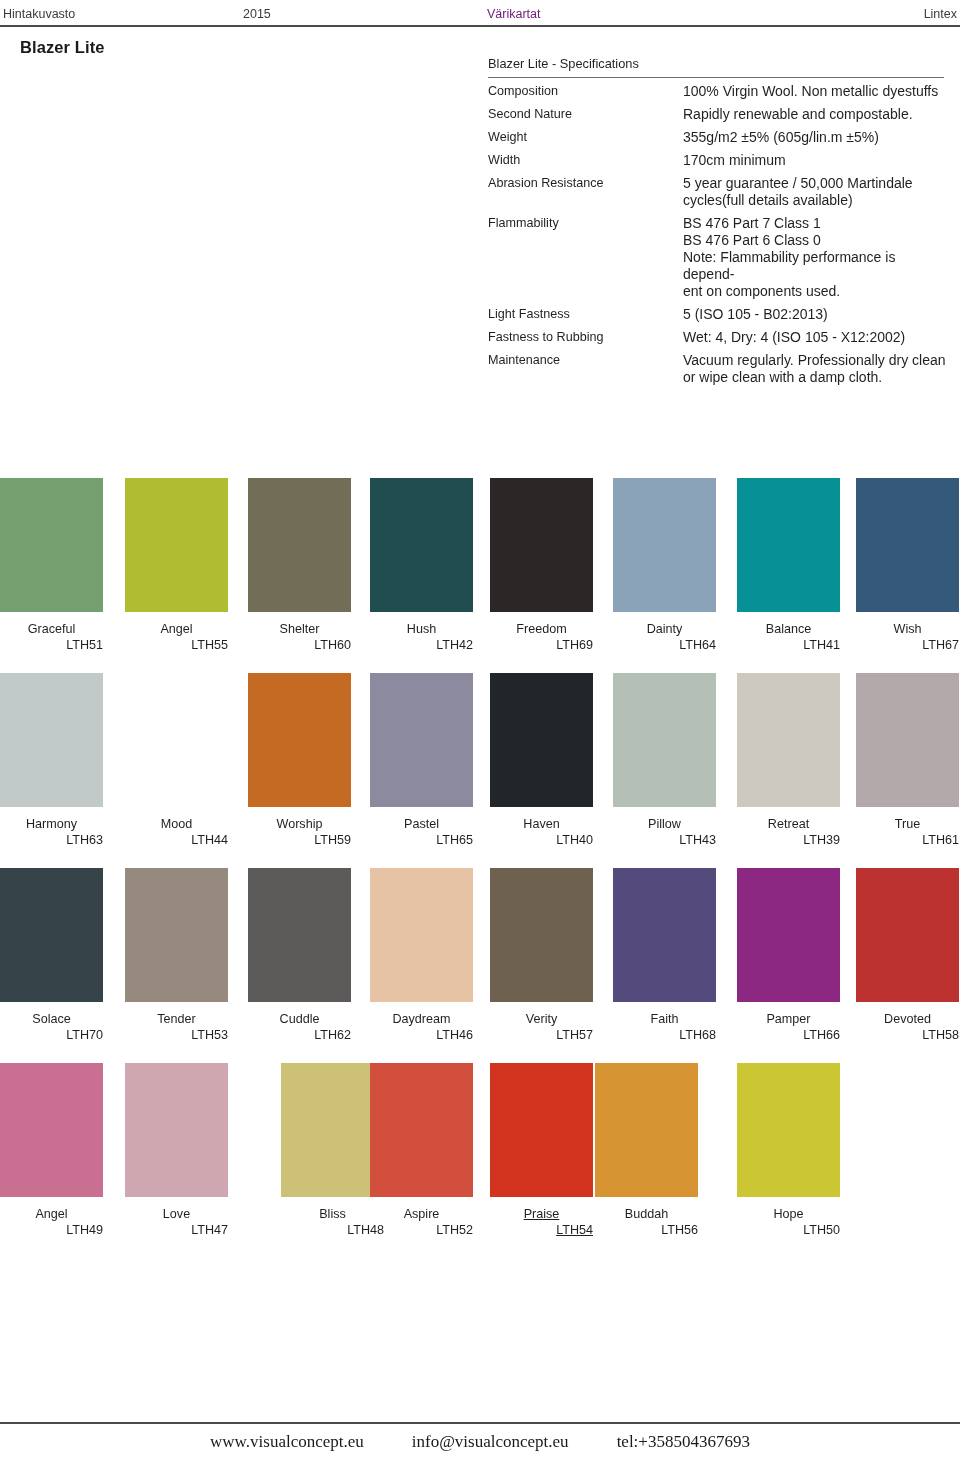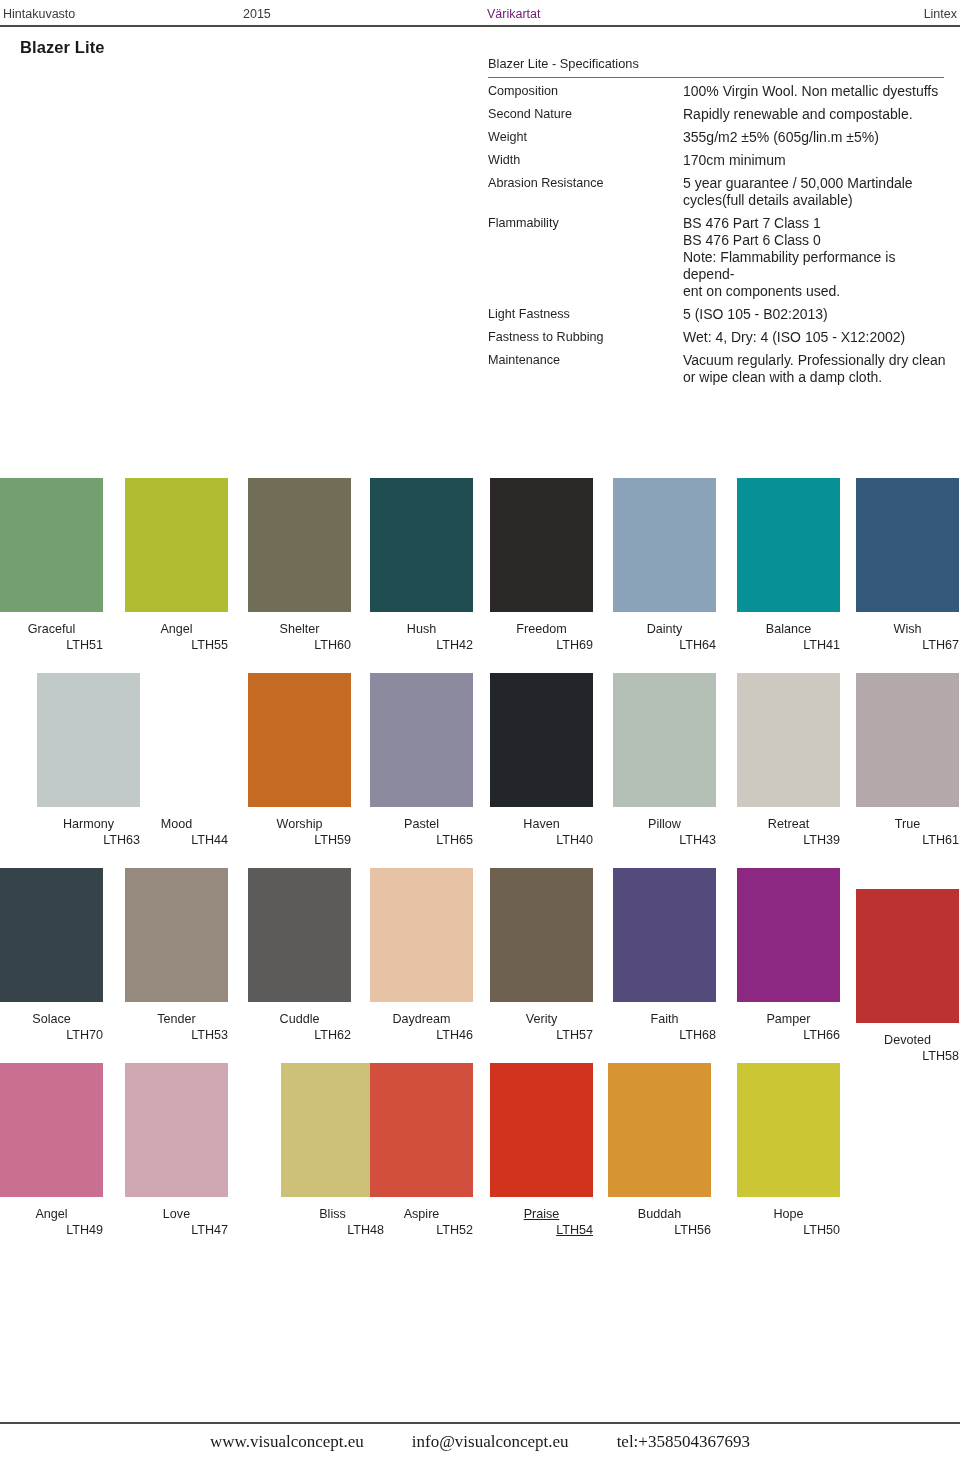--- a/index.html
+++ b/index.html
@@ -250,21 +250,21 @@
         <div class="swatch-label">Balance</div>
         <div class="swatch-code">LTH41</div>
       </div>
       <div class="swatch-cell" style="left: 856px;">
         <div class="swatch-chip" style="background: rgb(52, 89, 122);"></div>
         <div class="swatch-label">Wish</div>
         <div class="swatch-code">LTH67</div>
       </div>
     </div>
     <div class="swatch-row">
-      <div class="swatch-cell" style="left: 0px; padding-left: 37px;">
+      <div class="swatch-cell" style="left: 0px;">
         <div class="swatch-chip" style="background: rgb(194, 201, 201);"></div>
         <div class="swatch-label">Harmony</div>
         <div class="swatch-code">LTH63</div>
       </div>
       <div class="swatch-cell" style="left: 125px;">
         <div class="swatch-chip"></div>
         <div class="swatch-label">Mood</div>
         <div class="swatch-code">LTH44</div>
       </div>
       <div class="swatch-cell" style="left: 248px;">
@@ -327,21 +327,21 @@
       <div class="swatch-cell" style="left: 613px;">
         <div class="swatch-chip" style="background: rgb(85, 74, 124);"></div>
         <div class="swatch-label">Faith</div>
         <div class="swatch-code">LTH68</div>
       </div>
       <div class="swatch-cell" style="left: 737px;">
         <div class="swatch-chip" style="background: rgb(141, 40, 130);"></div>
         <div class="swatch-label">Pamper</div>
         <div class="swatch-code">LTH66</div>
       </div>
-      <div class="swatch-cell" style="left: 856px; margin-top: 21px;">
+      <div class="swatch-cell" style="left: 856px;">
         <div class="swatch-chip" style="background: rgb(188, 50, 49);"></div>
         <div class="swatch-label">Devoted</div>
         <div class="swatch-code">LTH58</div>
       </div>
     </div>
     <div class="swatch-row">
       <div class="swatch-cell" style="left: 0px;">
         <div class="swatch-chip" style="background: rgb(201, 111, 145);"></div>
         <div class="swatch-label">Angel</div>
         <div class="swatch-code">LTH49</div>
@@ -359,21 +359,21 @@
       <div class="swatch-cell" style="left: 370px;">
         <div class="swatch-chip" style="background: rgb(209, 79, 60);"></div>
         <div class="swatch-label">Aspire</div>
         <div class="swatch-code">LTH52</div>
       </div>
       <div class="swatch-cell" style="left: 490px; text-decoration: underline;">
         <div class="swatch-chip" style="background: rgb(210, 51, 31);"></div>
         <div class="swatch-label">Praise</div>
         <div class="swatch-code">LTH54</div>
       </div>
-      <div class="swatch-cell" style="left: 608px;">
+      <div class="swatch-cell" style="left: 595px;">
         <div class="swatch-chip" style="background: rgb(215, 148, 51);"></div>
         <div class="swatch-label">Buddah</div>
         <div class="swatch-code">LTH56</div>
       </div>
       <div class="swatch-cell" style="left: 737px;">
         <div class="swatch-chip" style="background: rgb(203, 198, 52);"></div>
         <div class="swatch-label">Hope</div>
         <div class="swatch-code">LTH50</div>
       </div>
     </div>

